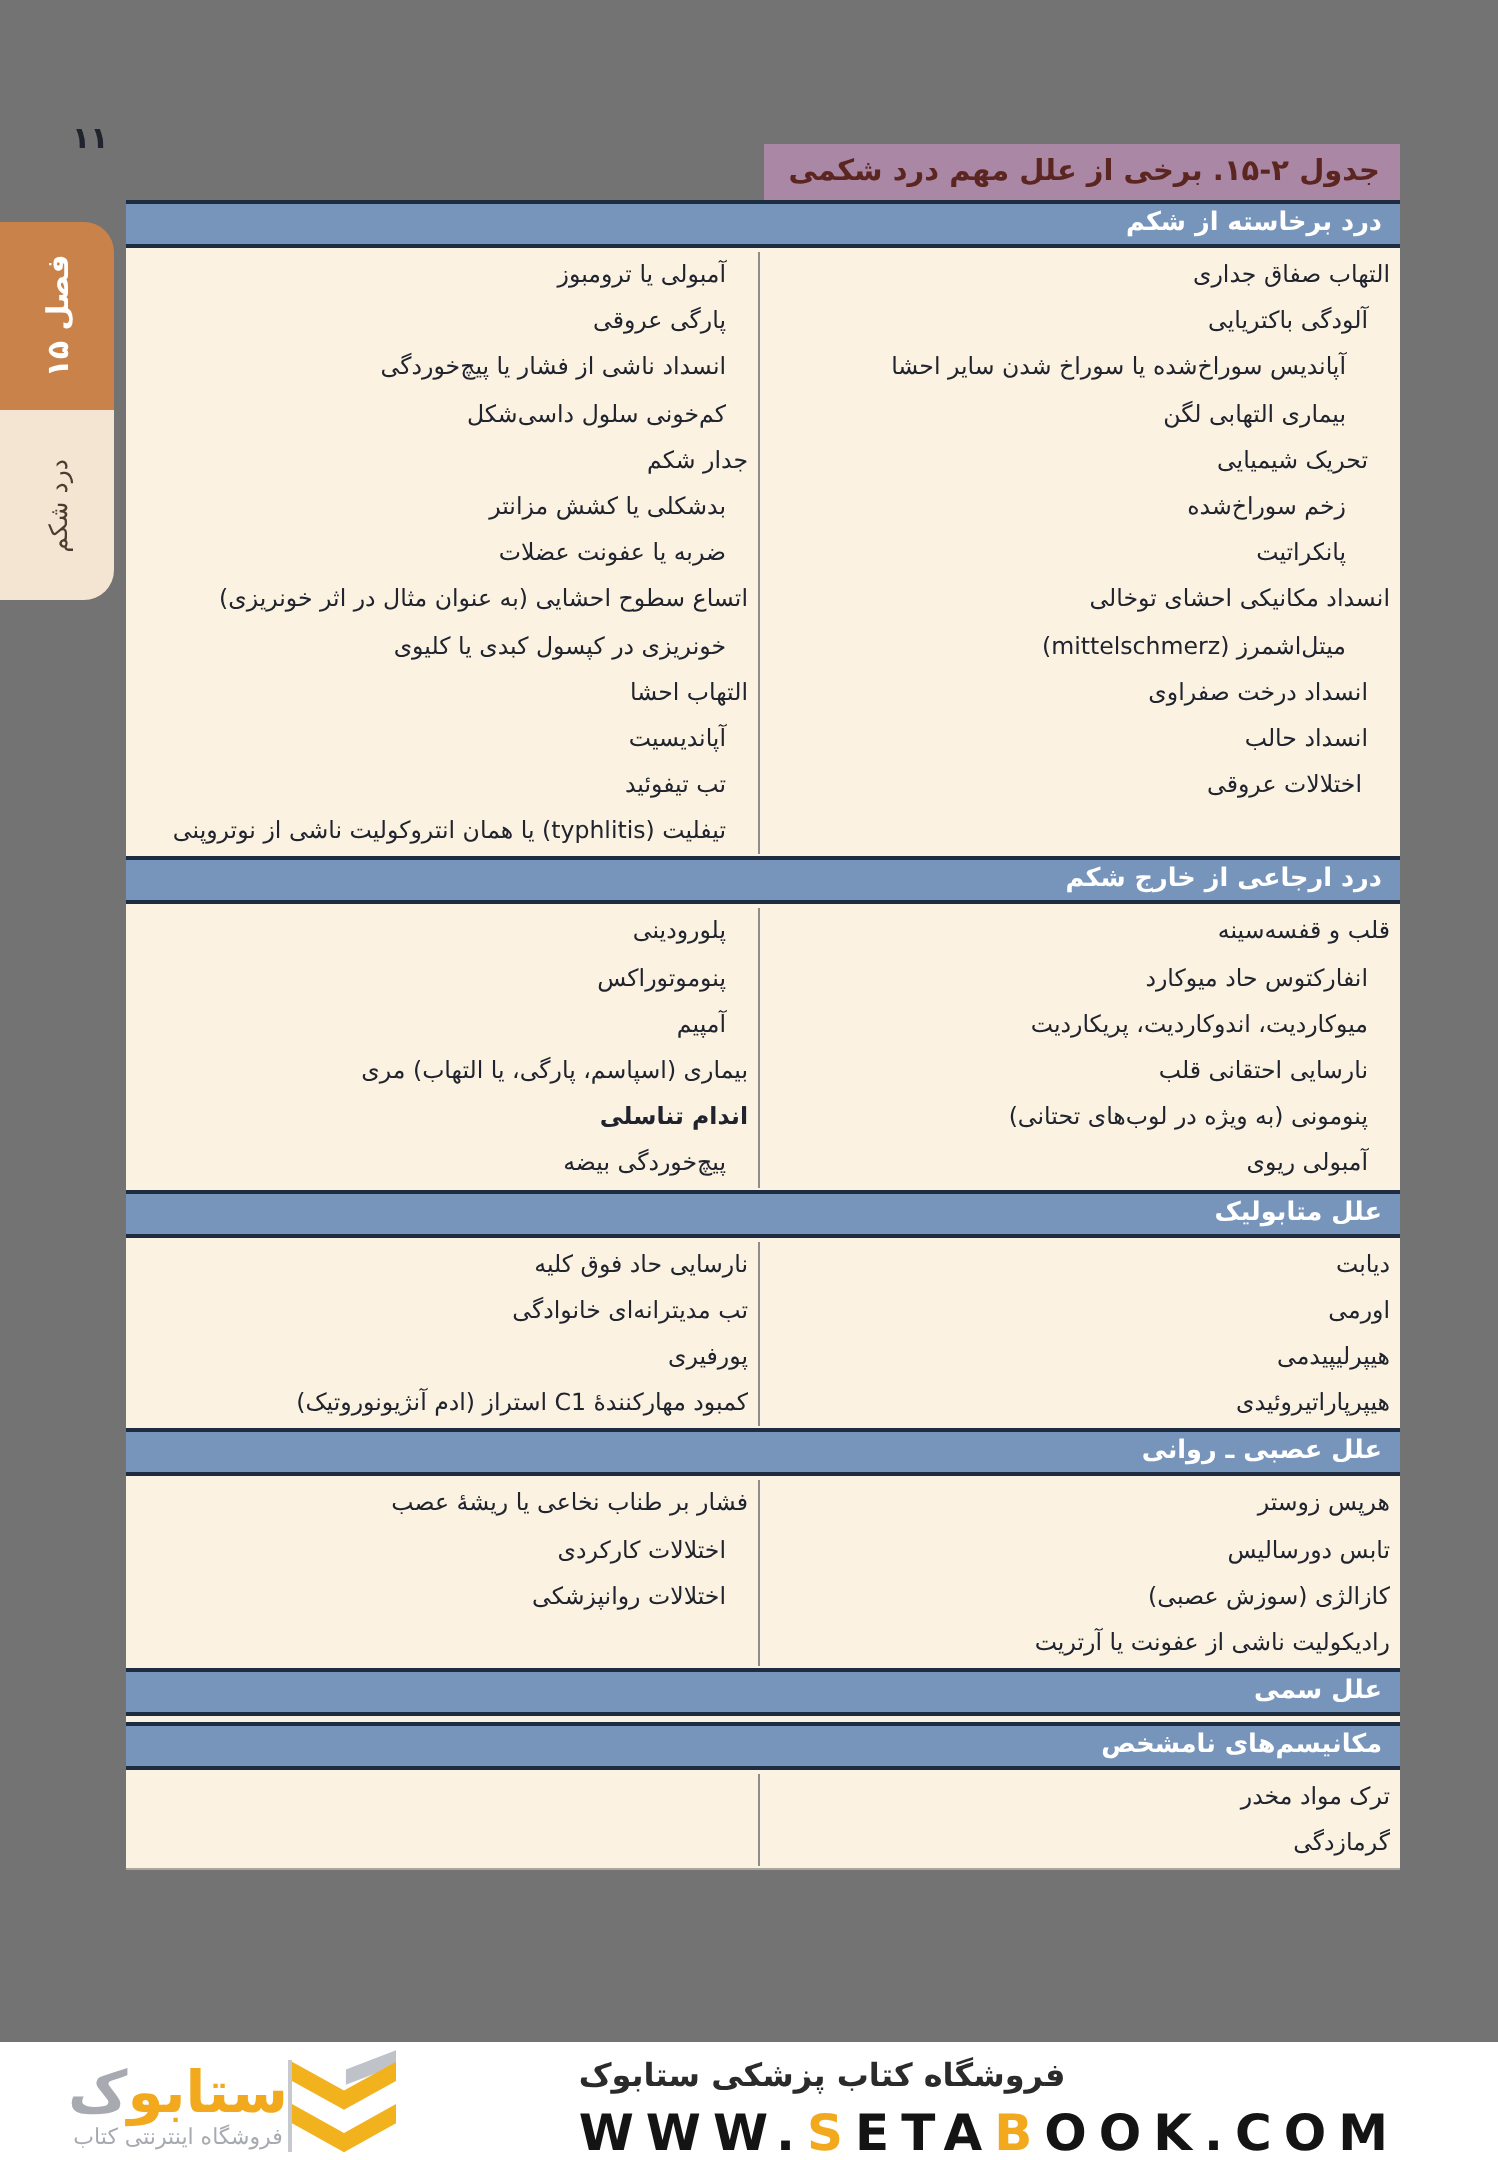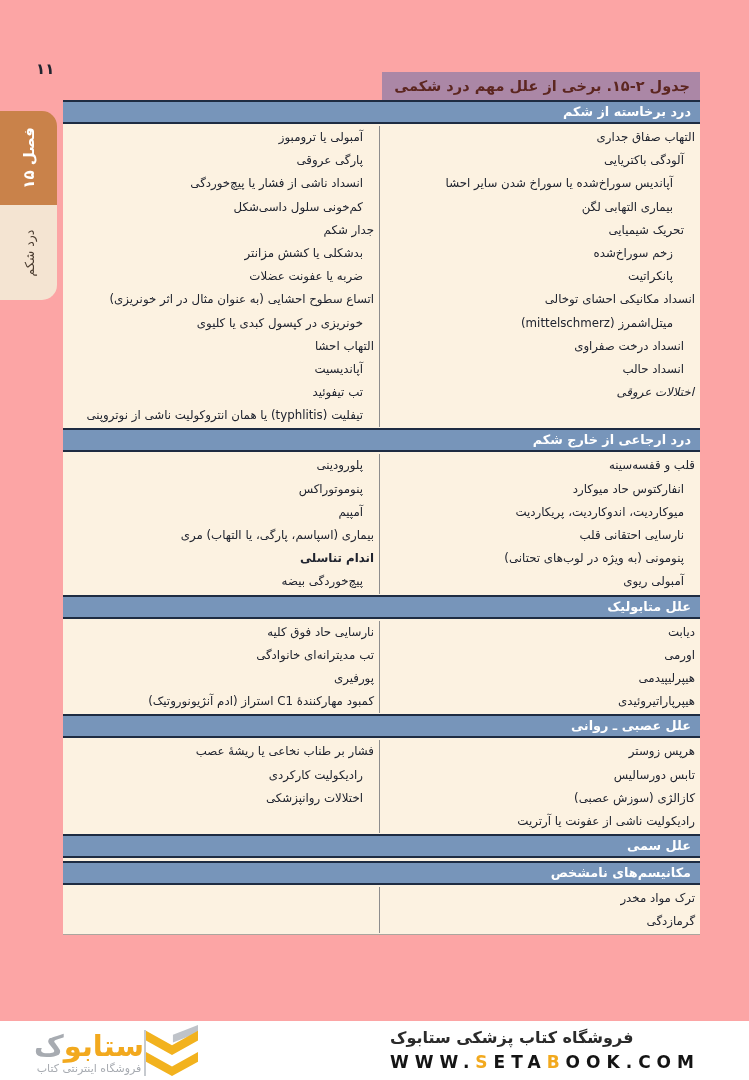--- a/index.html
+++ b/index.html
@@ -1,17 +1,17 @@
 <!DOCTYPE html>
 <html lang="fa" style="--title_bar_bg: #ab87a6; --title_text: #5c2620; --section_header_bg: #7795ba; --section_header_text: #ffffff; --table_body_bg: #fcf2e1; --rule_dark: #1e2c42; --chapter_tab_bg: #c9824a; --topic_tab_bg: #f4e4d2; --accent_yellow: #f2a91e; --body_text: #20242f;"><head>
 <meta charset="utf-8">
 <style>
   html,body { margin:0; padding:0; background:#e8e8e8; }
   .page {
-    position:relative; width:749px; height:1080px; background:#fca5a5;
+    position:relative; width:749px; height:1080px; background:#737373;
     font-family:"DejaVu Sans", sans-serif; direction:rtl; overflow:hidden;
     margin:0 auto;
   }
   
   .page-number { position:absolute; top:60px; left:36px; font-size:15px; font-weight:bold; color:var(--body_text); }
 
   
   .chapter-tab { position:absolute; left:0; top:111px; width:57px; height:94px;
     background:var(--chapter_tab_bg); border-radius:0 15px 0 0; }
   .topic-tab { position:absolute; left:0; top:205px; width:57px; height:95px;
@@ -37,21 +37,21 @@
   .col-left  { width:315px; }
   .row { height:23.2px; line-height:23.2px; font-size:11.8px; color:var(--body_text);
     white-space:nowrap; }
   .table-bottom { height:1px; background:#aaa69e; }
 
   
   .footer { position:absolute; left:0; top:1021px; width:749px; height:59px; background:#fff; }
   .footer-right { position:absolute; right:49px; top:7px; }
   .store-line { font-size:16px; font-weight:bold; color:#2b2b2b; text-align:left; }
   .url-line { direction:ltr; text-align:right; margin-top:5px; font-weight:bold;
-    font-size:17px; letter-spacing:6px; color:#141414; font-family:"DejaVu Sans", sans-serif; }
+    font-size:25px; letter-spacing:6px; color:#141414; font-family:"DejaVu Sans", sans-serif; }
   .url-line .accent { color:var(--accent_yellow); }
 
   .logo { position:absolute; left:34px; top:4px; display:flex; direction:ltr;
     align-items:center; }
   .logo-textblock { text-align:center; }
   .wordmark { direction:rtl; font-size:29px; font-weight:bold; line-height:30px; }
   .wordmark .wm-main { color:var(--accent_yellow); }
   .wordmark .wm-kaf  { color:#a7abb1; }
   .logo-tagline { font-size:11px; color:#a7abb1; margin-top:1px; }
   .logo-bar { width:2px; height:46px; background:#c6cacf; }
@@ -81,21 +81,21 @@
               <div class="row" style="padding-right: 16px;">آلودگی باکتریایی</div>
               <div class="row" style="padding-right: 27px;">آپاندیس سوراخ‌شده یا سوراخ شدن سایر احشا</div>
               <div class="row" style="padding-right: 27px;">بیماری التهابی لگن</div>
               <div class="row" style="padding-right: 16px;">تحریک شیمیایی</div>
               <div class="row" style="padding-right: 27px;">زخم سوراخ‌شده</div>
               <div class="row" style="padding-right: 27px;">پانکراتیت</div>
               <div class="row" style="padding-right: 5px;">انسداد مکانیکی احشای توخالی</div>
               <div class="row" style="padding-right: 27px;">میتل‌اشمرز (mittelschmerz)</div>
               <div class="row" style="padding-right: 16px;">انسداد درخت صفراوی</div>
               <div class="row" style="padding-right: 16px;">انسداد حالب</div>
-              <div class="row" style="padding-right: 6px; font-style: italic;">اختلالات عروقی</div>
+              <div class="row" style="padding-right: 19px;">اختلالات عروقی</div>
             </div>
             <div class="col col-left">
               <div class="row" style="padding-right: 16px;">آمبولی یا ترومبوز</div>
               <div class="row" style="padding-right: 16px;">پارگی عروقی</div>
               <div class="row" style="padding-right: 16px;">انسداد ناشی از فشار یا پیچ‌خوردگی</div>
               <div class="row" style="padding-right: 16px;">کم‌خونی سلول داسی‌شکل</div>
               <div class="row" style="padding-right: 5px;">جدار شکم</div>
               <div class="row" style="padding-right: 16px;">بدشکلی یا کشش مزانتر</div>
               <div class="row" style="padding-right: 16px;">ضربه یا عفونت عضلات</div>
               <div class="row" style="padding-right: 5px;">اتساع سطوح احشایی (به عنوان مثال در اثر خونریزی)</div>
@@ -149,21 +149,21 @@
           <div class="sec-header">علل عصبی ـ روانی</div>
           <div class="sec-body">
             <div class="col col-right">
               <div class="row" style="padding-right: 5px;">هرپس زوستر</div>
               <div class="row" style="padding-right: 5px;">تابس دورسالیس</div>
               <div class="row" style="padding-right: 5px;">کازالژی (سوزش عصبی)</div>
               <div class="row" style="padding-right: 5px;">رادیکولیت ناشی از عفونت یا آرتریت</div>
             </div>
             <div class="col col-left">
               <div class="row" style="padding-right: 5px;">فشار بر طناب نخاعی یا ریشۀ عصب</div>
-              <div class="row" style="padding-right: 16px;">رادیکولیت کارکردی</div>
+              <div class="row" style="padding-right: 16px;">اختلالات کارکردی</div>
               <div class="row" style="padding-right: 16px;">اختلالات روانپزشکی</div>
             </div>
           </div>
         </div>
         <div>
           <div class="sec-header">علل سمی</div>
           <div class="sec-body">
             <div class="col col-left"></div>
           </div>
         </div>

